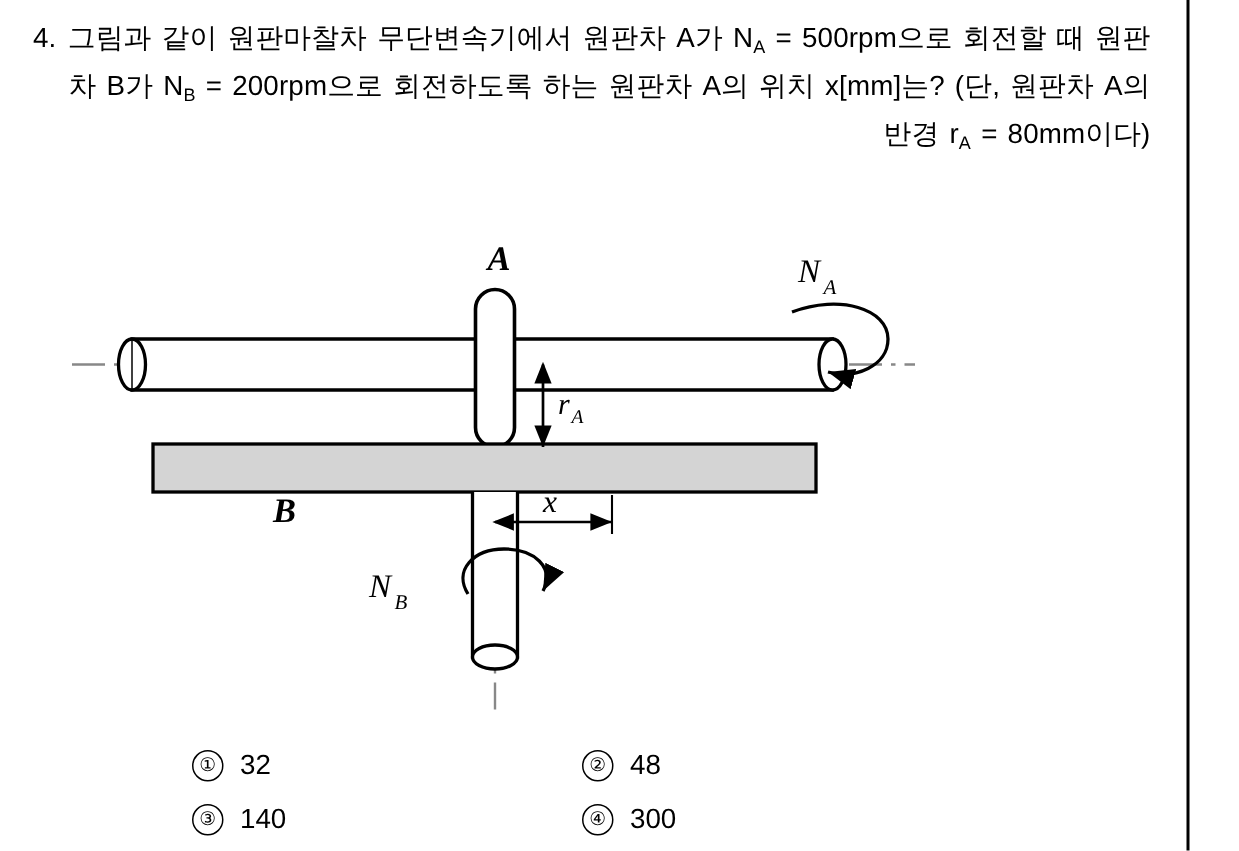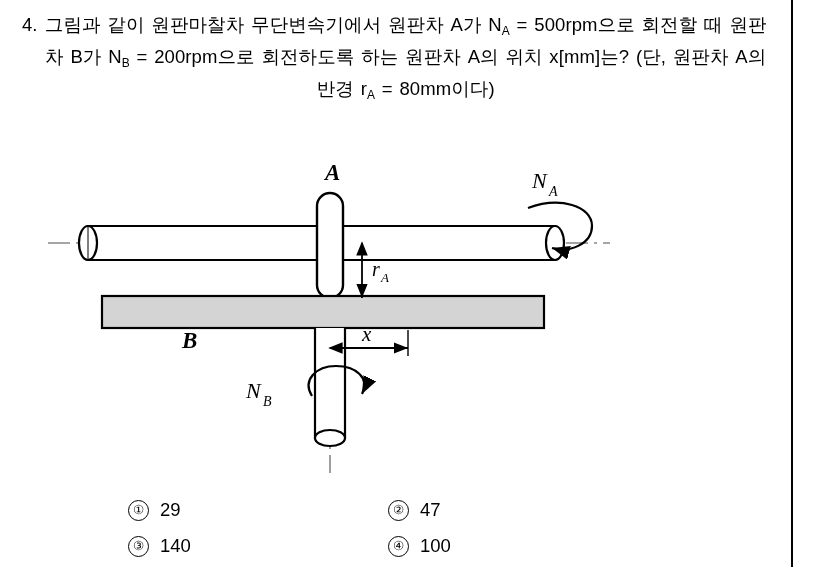--- a/index.html
+++ b/index.html
@@ -44,21 +44,21 @@
     font-size: 18.5px;
     line-height: 30px;
     margin-right: 7px;
     white-space: nowrap;
   }
   .q-text {
     font-size: 18.5px;
     line-height: 30px;
     letter-spacing: 0.1px;
     word-spacing: 1.5px;
-    text-align: center;
+    text-align: right;
   }
   .q-text sub {
     font-size: 12px;
     vertical-align: baseline;
     position: relative;
     top: 4px;
   }
   
   .figure {
     position: absolute;
@@ -190,32 +190,32 @@
       </g>
 
       <text x="322" y="193" font-family="'Liberation Serif', serif" font-size="21" font-style="italic" fill="#000">x</text>
     </svg>
   </div>
 
   <div class="choices">
     <div class="choice-row">
       <div class="choice first">
         <span class="circ">①</span>
-        <span>29</span>
+        <span>32</span>
       </div>
       <div class="choice">
         <span class="circ">②</span>
-        <span>47</span>
+        <span>48</span>
       </div>
     </div>
     <div class="choice-row">
       <div class="choice first">
         <span class="circ">③</span>
         <span>140</span>
       </div>
       <div class="choice">
         <span class="circ">④</span>
-        <span>100</span>
+        <span>300</span>
       </div>
     </div>
   </div>
 
 </div>
 
 </body></html>

